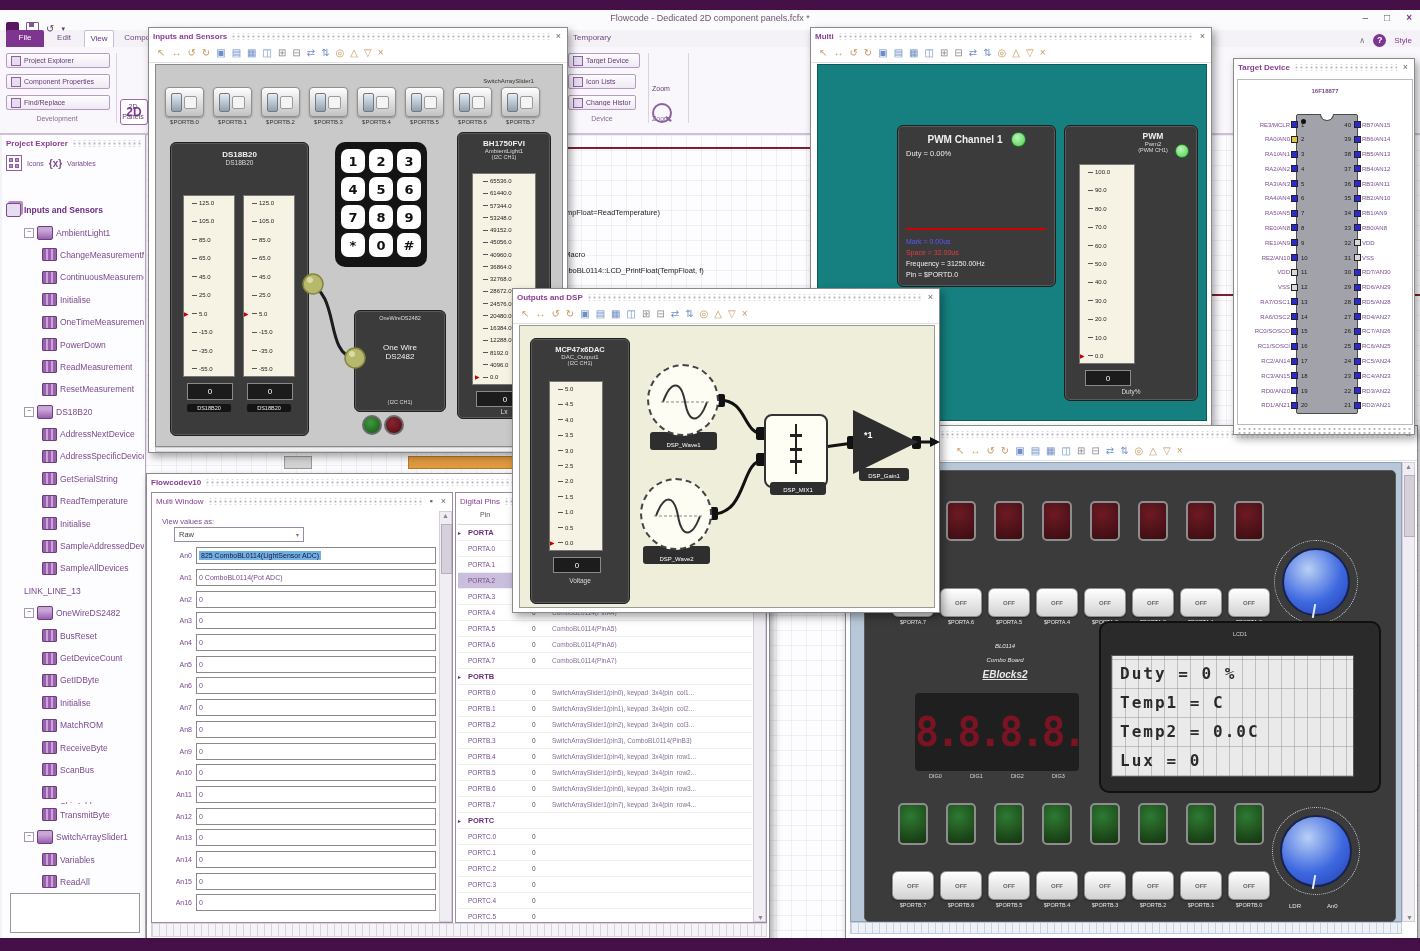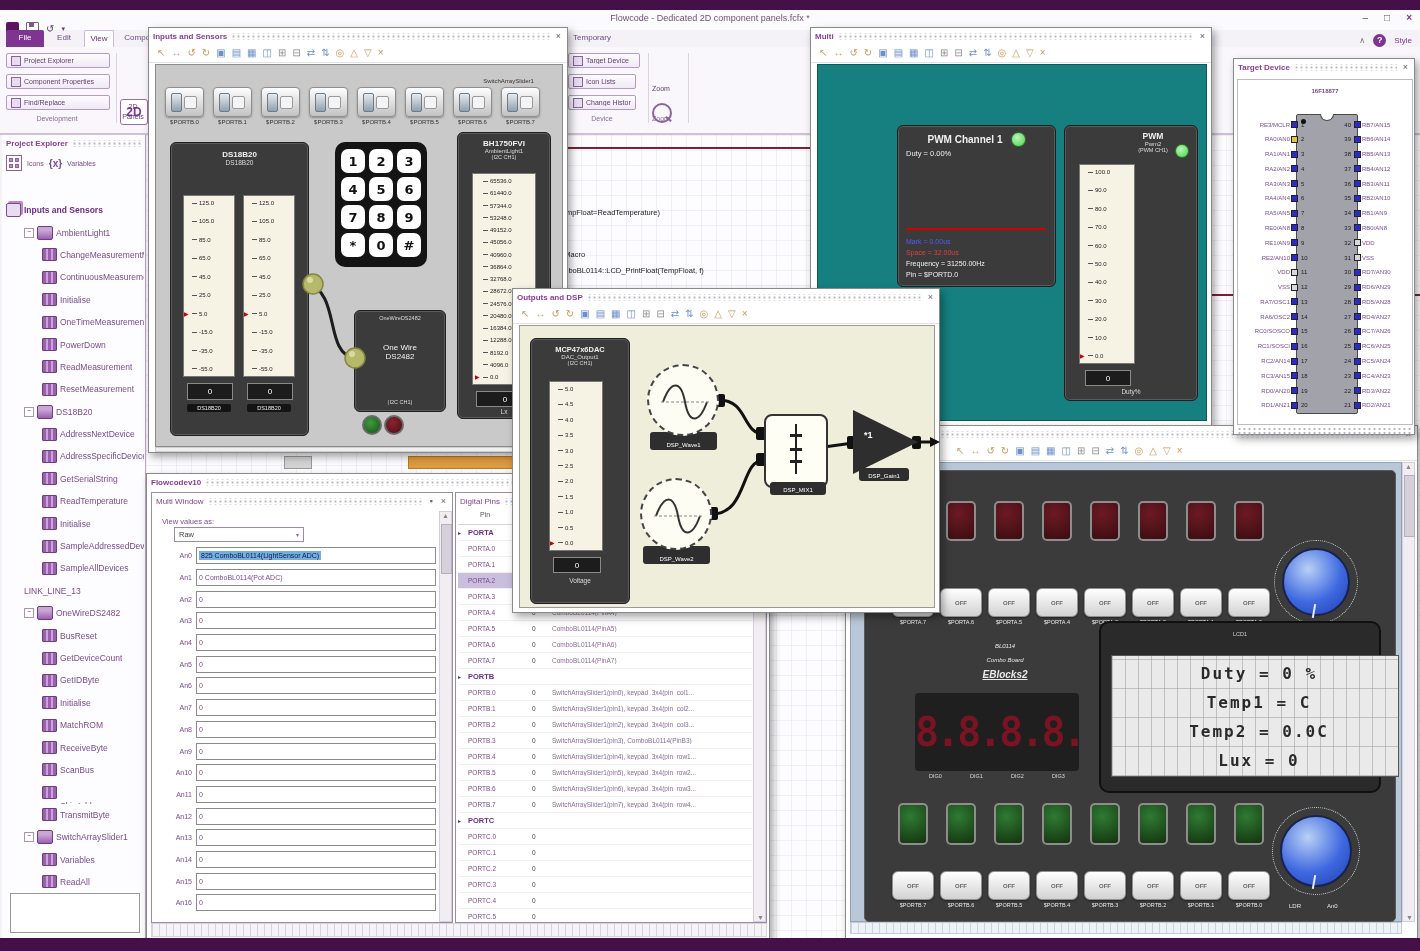--- a/index.html
+++ b/index.html
@@ -152,23 +152,23 @@
   .blab{position:absolute;width:160px;text-align:center;color:#e8e8e8;font-style:italic;}
   .knobwrap{position:absolute;border:1px dotted #cdd8e6;border-radius:50%;padding:7px;}
   .knob{border-radius:50%;background:radial-gradient(circle at 38% 30%,#b9d0f5,#3f69e0 55%,#1f3db0);border:2px solid #18224d;position:relative;box-sizing:border-box;}
   .knob::after{content:"";position:absolute;left:46%;bottom:-4px;width:2px;height:14px;background:#e4ecff;transform:rotate(10deg);}
   .klabs{position:absolute;display:flex;gap:26px;color:#e8e8e8;font-size:6px;}
   #seg{position:absolute;left:50px;top:222px;width:164px;height:78px;background:#1f1f1f;border-radius:4px;display:flex;align-items:center;justify-content:space-around;}
   .seg{font-family:"DejaVu Sans Mono",monospace;color:#7a1322;font-weight:bold;font-size:40px;letter-spacing:-3px;line-height:1;}
   #seg-labels{position:absolute;left:50px;top:302px;width:164px;display:flex;justify-content:space-around;color:#d8d8d8;font-size:5.5px;}
   #lcd{position:absolute;left:234px;top:150px;width:282px;height:172px;background:#2a2a2a;border:2px solid #101010;border-radius:10px;box-sizing:border-box;}
   #lcd-header{position:absolute;left:0;top:8px;width:100%;text-align:center;color:#cfcfcf;font-size:5.5px;}
-  #lcd-screen{position:absolute;left:10px;top:32px;width:288px;height:122px;background:#eaeaea;
+  #lcd-screen{position:absolute;left:10px;top:32px;width:243px;height:122px;background:#eaeaea;
       background-image:repeating-linear-gradient(90deg,rgba(150,150,150,.5) 0 1px,transparent 1px 13px),repeating-linear-gradient(0deg,rgba(150,150,150,.5) 0 1px,transparent 1px 29px);
-      border:1px solid #555;padding:4px 0 0 8px;box-sizing:border-box;overflow:hidden;text-align:center;}
+      border:1px solid #555;padding:4px 0 0 8px;box-sizing:border-box;overflow:hidden;}
   .lcdline{font-family:"DejaVu Sans Mono",monospace;font-weight:bold;font-size:16px;color:#2a2a2a;letter-spacing:2px;height:29px;line-height:27px;white-space:pre;}
   #statusbar{left:0;top:938px;width:1420px;height:13px;background:#451047;}
   svg{position:absolute;left:0;top:0;overflow:visible;}
 </style>
 </head>
 <body>
 
 <div id="screen">
 
   <div class="abs" id="top-strip"></div>

